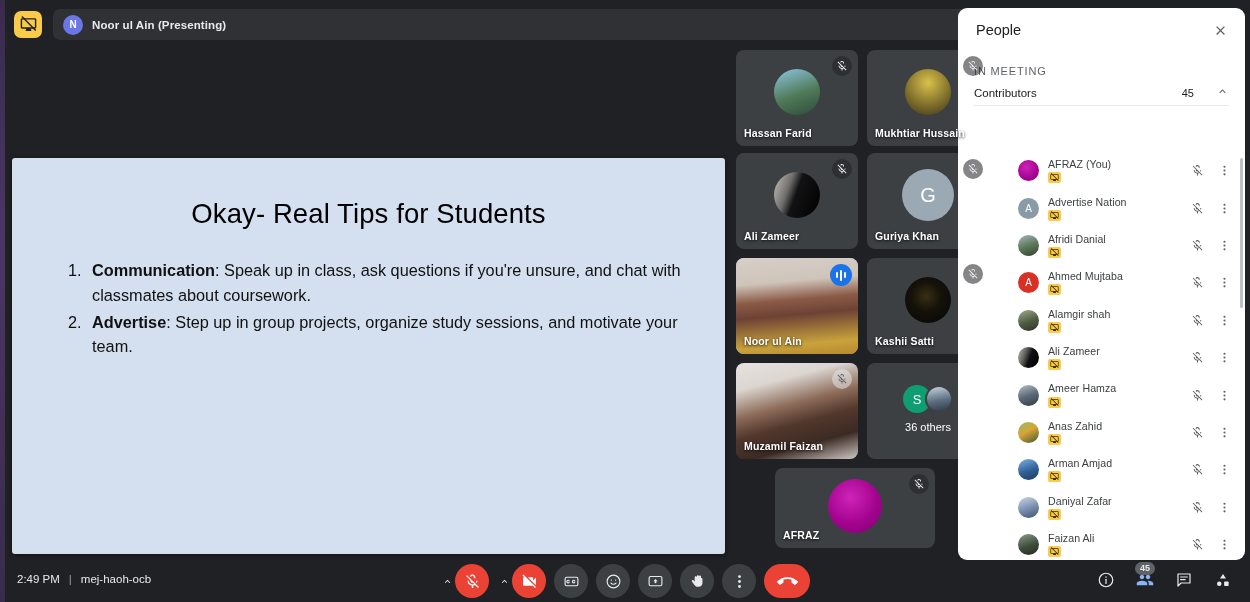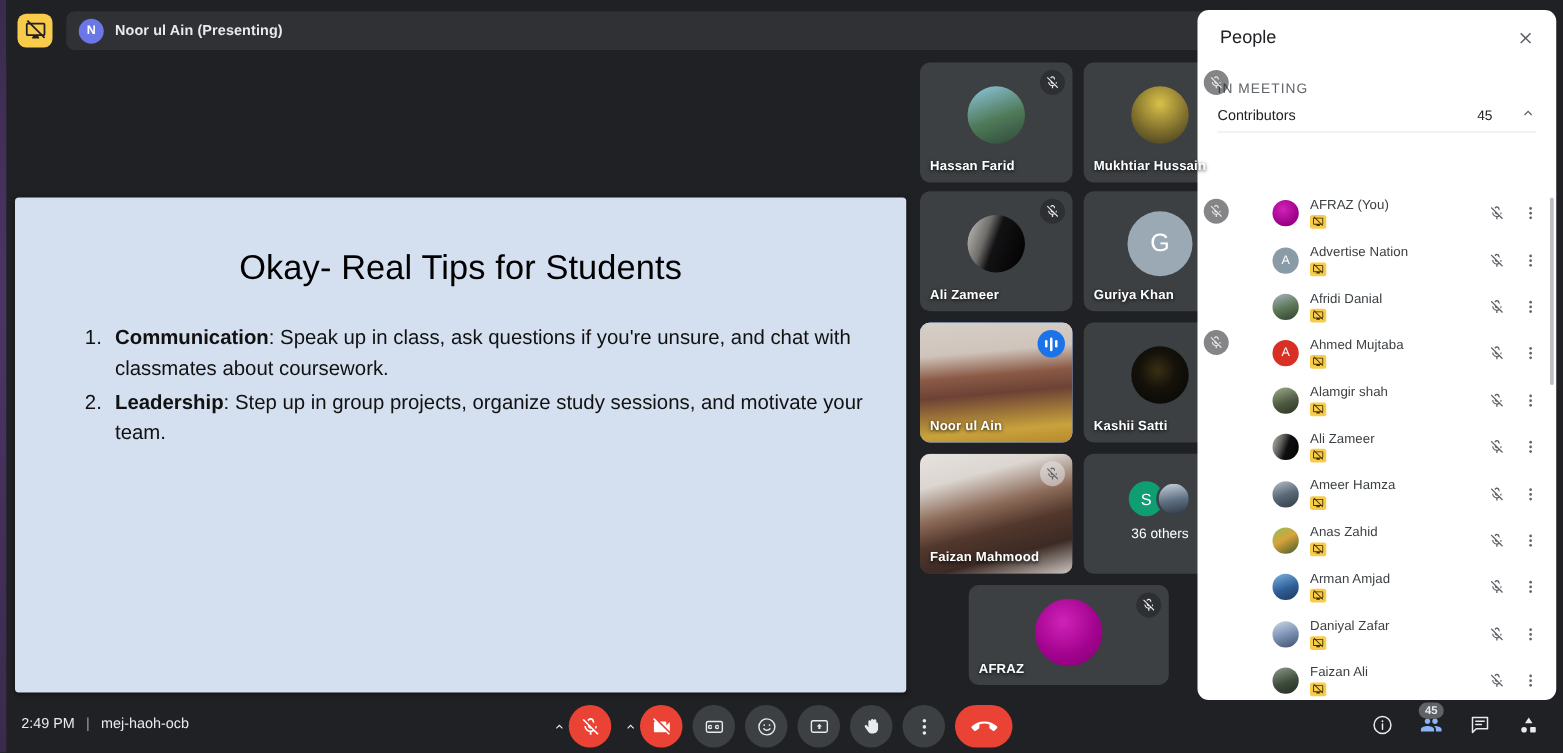--- a/index.html
+++ b/index.html
@@ -238,21 +238,21 @@
     </div>
   </div>
 
   <div class="slide">
     <div class="slide-title">Okay- Real Tips for Students</div>
     <ol class="slide-list">
       <li>
         <b>Communication</b><span>: Speak up in class, ask questions if you're unsure, and chat with classmates about coursework.</span>
       </li>
       <li>
-        <b>Leadership</b><span>: Step up in group projects, organize study sessions, and motivate your team.</span>
+        <b>Advertise</b><span>: Step up in group projects, organize study sessions, and motivate your team.</span>
       </li>
     </ol>
   </div>
 
   <div class="tiles">
 
     <div class="tile c0 r0">
       <div class="tile-avatar" style="background:linear-gradient(160deg,#8fc6e0,#4f7a58 55%,#2f4a3a)"></div>
       <div class="tile-mic">
         <svg viewBox="0 0 24 24" fill="#e8eaed">
@@ -312,21 +312,21 @@
       <div class="tile-name">Kashii Satti</div>
     </div>
 
     <div class="tile c0 r3">
       <div class="tile-video" style="background:linear-gradient(165deg,#e6e2df 0%,#dcd6d1 22%,#8b6a58 44%,#52372c 60%,#3b2a24 78%,#cfc7c2 100%)"></div>
       <div class="tile-mic light">
         <svg viewBox="0 0 24 24" fill="#5f6368">
             <path d="M19 11h-1.7c0 .74-.16 1.43-.43 2.05l1.23 1.23c.56-.98.9-2.09.9-3.28zM12 4c1.1 0 2 .9 2 2v.18l2 2V6c0-2.21-1.79-4-4-4-1.56 0-2.9.9-3.56 2.2L9.9 5.66C10.25 4.69 11.04 4 12 4zM4.27 3L3 4.27l6 6V11c0 1.66 1.34 3 3 3 .23 0 .44-.03.65-.08l1.66 1.66c-.71.33-1.5.52-2.31.52-2.76 0-5.3-2.1-5.3-5.1H5c0 3.41 2.72 6.23 6 6.72V21h2v-3.28c.91-.13 1.77-.45 2.54-.9L19.73 21 21 19.73 4.27 3z"></path>
           </svg>
       </div>
-      <div class="tile-name">Faizan Mahmood</div>
+      <div class="tile-name">Muzamil Faizan</div>
     </div>
 
     <div class="tile c1 r3">
       <div class="others-avatars">
         <div class="a" style="background:#0f9d72">S</div>
         <div class="a" style="background:linear-gradient(170deg,#c9d3de,#5d6f82 55%,#2e3a46)"></div>
       </div>
       <div class="others-label">36 others</div>
     </div>
 

